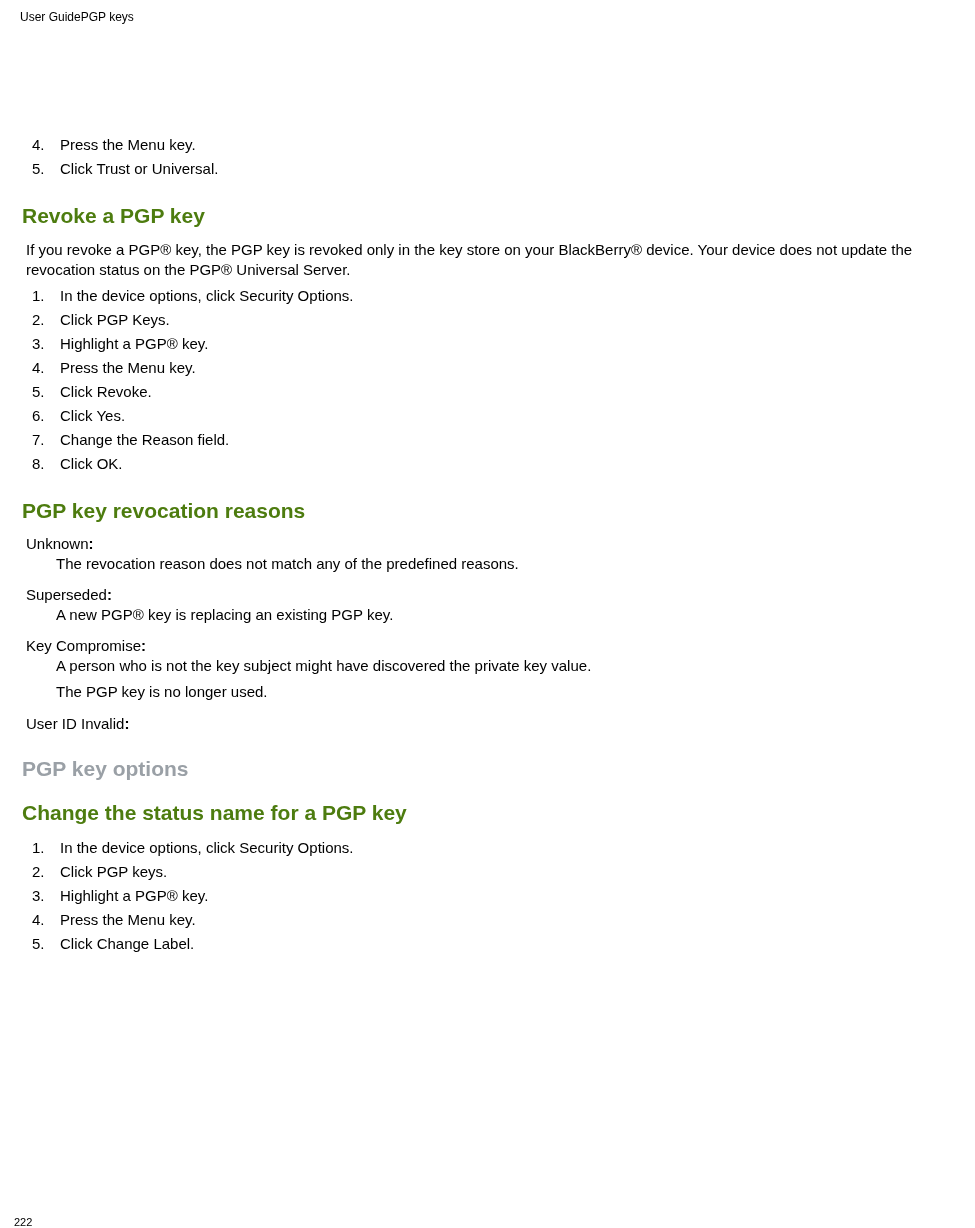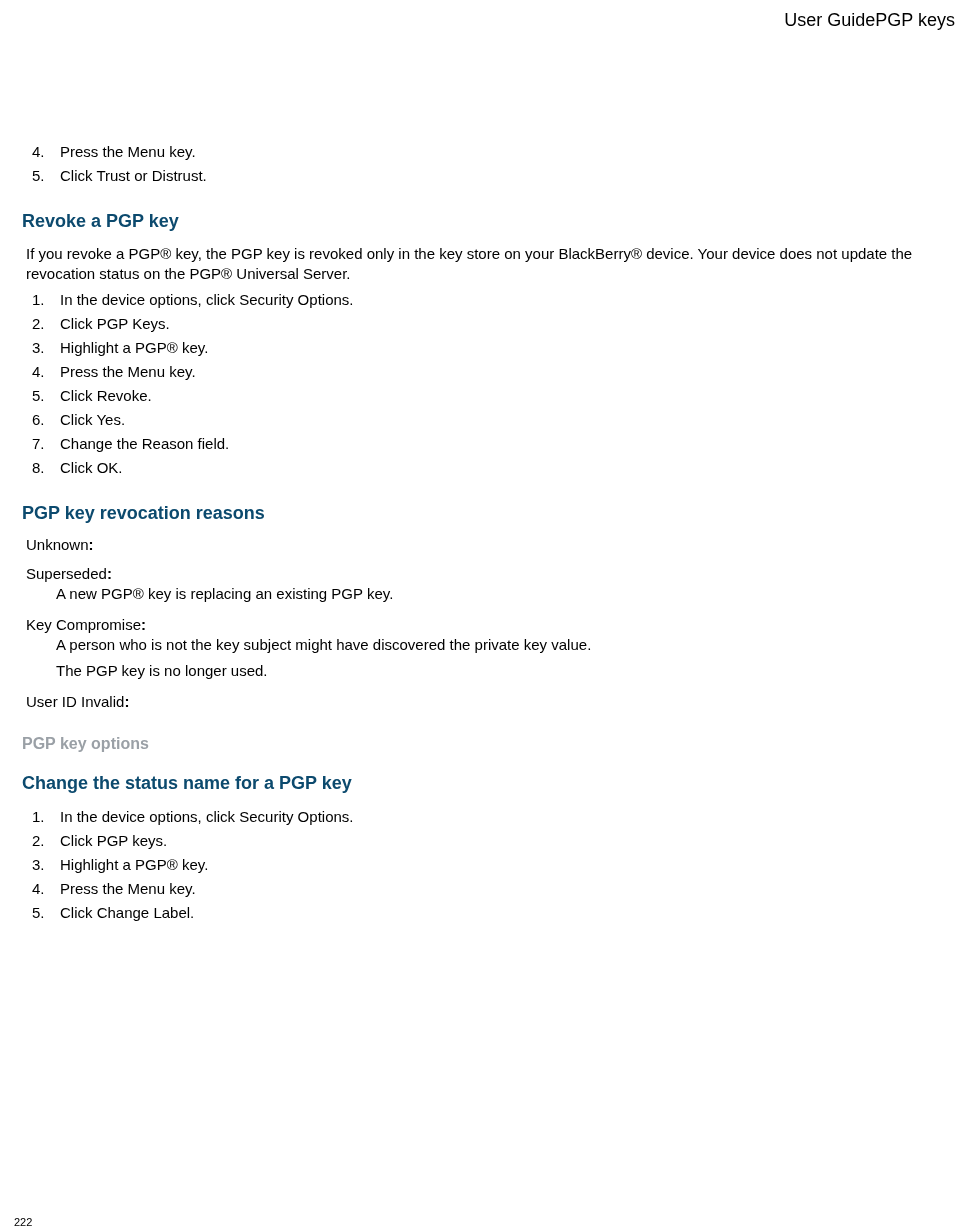--- a/index.html
+++ b/index.html
@@ -12,51 +12,51 @@
       font-size: 15px;
       color: #000;
       background: #fff;
       width: 975px;
       height: 1228px;
       padding: 10px 20px 20px 20px;
       position: relative;
     }
     .header {
       display: flex;
-      justify-content: flex-end;
-      font-size: 18px;
+      justify-content: flex-start;
+      font-size: 12px;
       color: #000;
       margin-bottom: 110px;
     }
     .content {
       padding-left: 2px;
     }
     ol.numbered {
       list-style: none;
       padding-left: 10px;
       margin-bottom: 25px;
     }
     ol.numbered li {
       display: flex;
       margin-bottom: 3px;
       line-height: 1.4;
     }
     ol.numbered li .num {
       min-width: 28px;
     }
     h2.section-blue {
-      color: #0c4a6e;
-      font-size: 18px;
+      color: #4d7c0f;
+      font-size: 21px;
       font-weight: bold;
       margin-top: 10px;
       margin-bottom: 12px;
     }
     h2.section-grey {
       color: #9aa0a6;
-      font-size: 16px;
+      font-size: 21px;
       font-weight: bold;
       margin-top: 25px;
       margin-bottom: 20px;
     }
     p.para {
       line-height: 1.35;
       margin-bottom: 4px;
       padding-left: 4px;
     }
     .term {
@@ -91,21 +91,21 @@
 
 <div class="content">
 
   <ol class="numbered" id="intro-list">
       <li>
         <span class="num">4.</span>
         <span>Press the <b>Menu</b> key.</span>
       </li>
       <li>
         <span class="num">5.</span>
-        <span>Click <b>Trust</b> or <b>Distrust</b>.</span>
+        <span>Click <b>Trust</b> or <b>Universal</b>.</span>
       </li>
     </ol>
 
   <h2 class="section-blue">Revoke a PGP key</h2>
   <p class="para">If you revoke a PGP® key, the PGP key is revoked only in the key store on your BlackBerry® device. Your device does not update the revocation status on the PGP® Universal Server.</p>
   <ol class="numbered" id="section1-list">
       <li>
         <span class="num">1.</span>
         <span>In the device options, click <b>Security Options</b>.</span>
       </li>
@@ -135,20 +135,21 @@
       </li>
       <li>
         <span class="num">8.</span>
         <span>Click <b>OK</b>.</span>
       </li>
     </ol>
 
   <h2 class="section-blue">PGP key revocation reasons</h2>
   <div id="reasons-container">
       <div class="term"><b>Unknown</b>:</div>
+      <div class="definition">The revocation reason does not match any of the predefined reasons.</div>
       <div class="term"><b>Superseded</b>:</div>
       <div class="definition">A new PGP® key is replacing an existing PGP key.</div>
       <div class="term"><b>Key Compromise</b>:</div>
       <div class="definition">A person who is not the key subject might have discovered the private key value.</div>
       <div class="definition">The PGP key is no longer used.</div>
       <div class="term"><b>User ID Invalid</b>:</div>
     </div>
 
   <h2 class="section-grey">PGP key options</h2>
 

